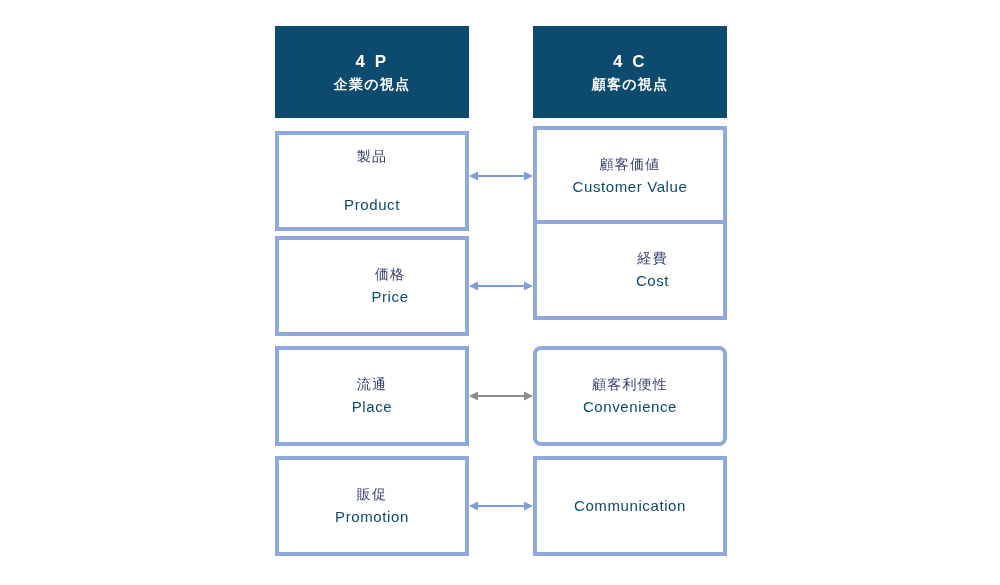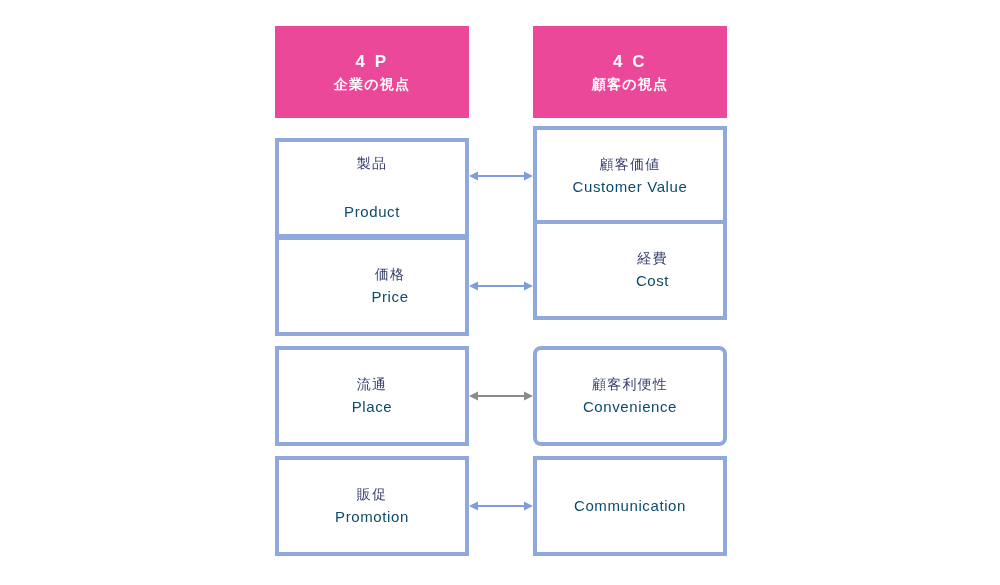--- a/index.html
+++ b/index.html
@@ -38,21 +38,21 @@
   .column.left  { left: 0; }
   .column.right { left: 258px; }
 
   
   .header-card {
     position: absolute;
     top: 0;
     left: 0;
     width: 194px;
     height: 92px;
-    background: #ec4899;
+    background: #0c4a6e;
     display: flex;
     flex-direction: column;
     align-items: center;
     justify-content: center;
     box-sizing: border-box;
   }
   .header-card .line1 {
     color: #ffffff;
     font-size: 17px;
     font-weight: bold;
@@ -113,21 +113,21 @@
 
   <div class="grid">
 
     <div class="column left">
 
       <div class="header-card">
         <div class="line1">4 P</div>
         <div class="line2">企業の視点</div>
       </div>
 
-      <div class="item-box" style="top:112px;gap:25px;">
+      <div class="item-box" style="top:105px;gap:25px;">
         <div class="jp">製品</div>
         <div class="en">Product</div>
       </div>
 
       <div class="item-box" style="top:210px;padding-left:36px;">
         <div class="jp">価格</div>
         <div class="en">Price</div>
       </div>
 
       <div class="item-box" style="top:320px;">

